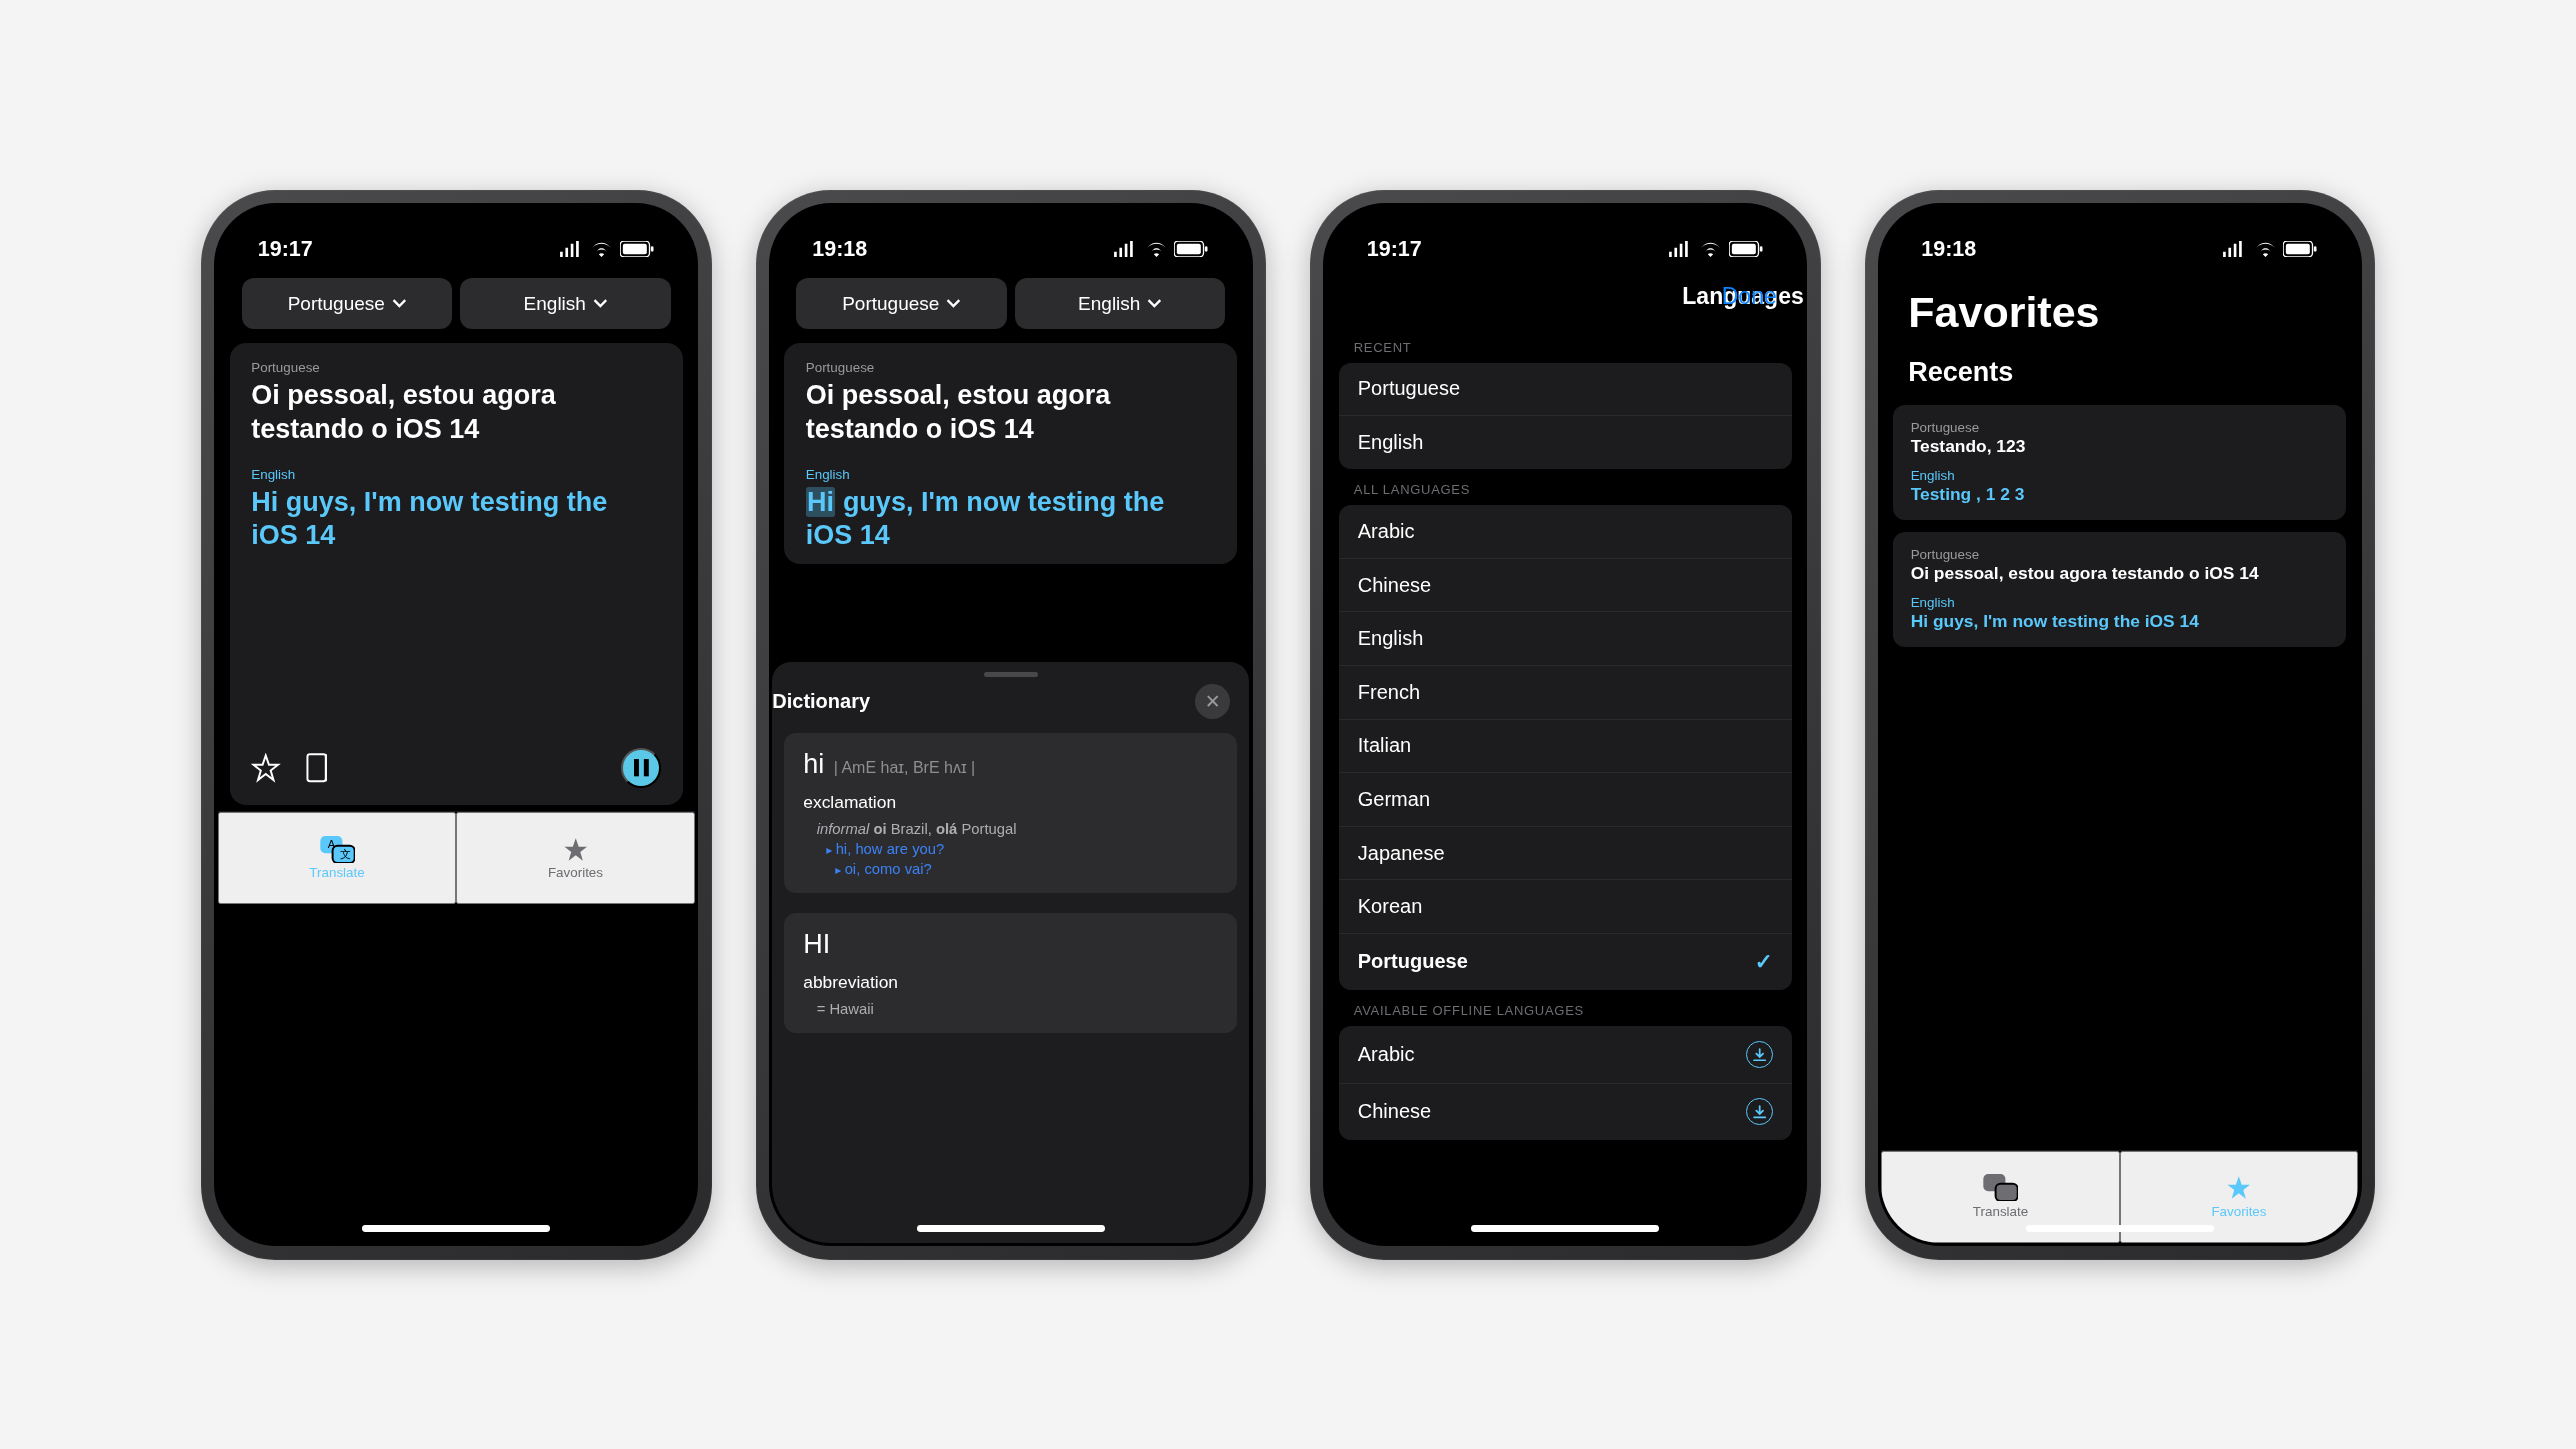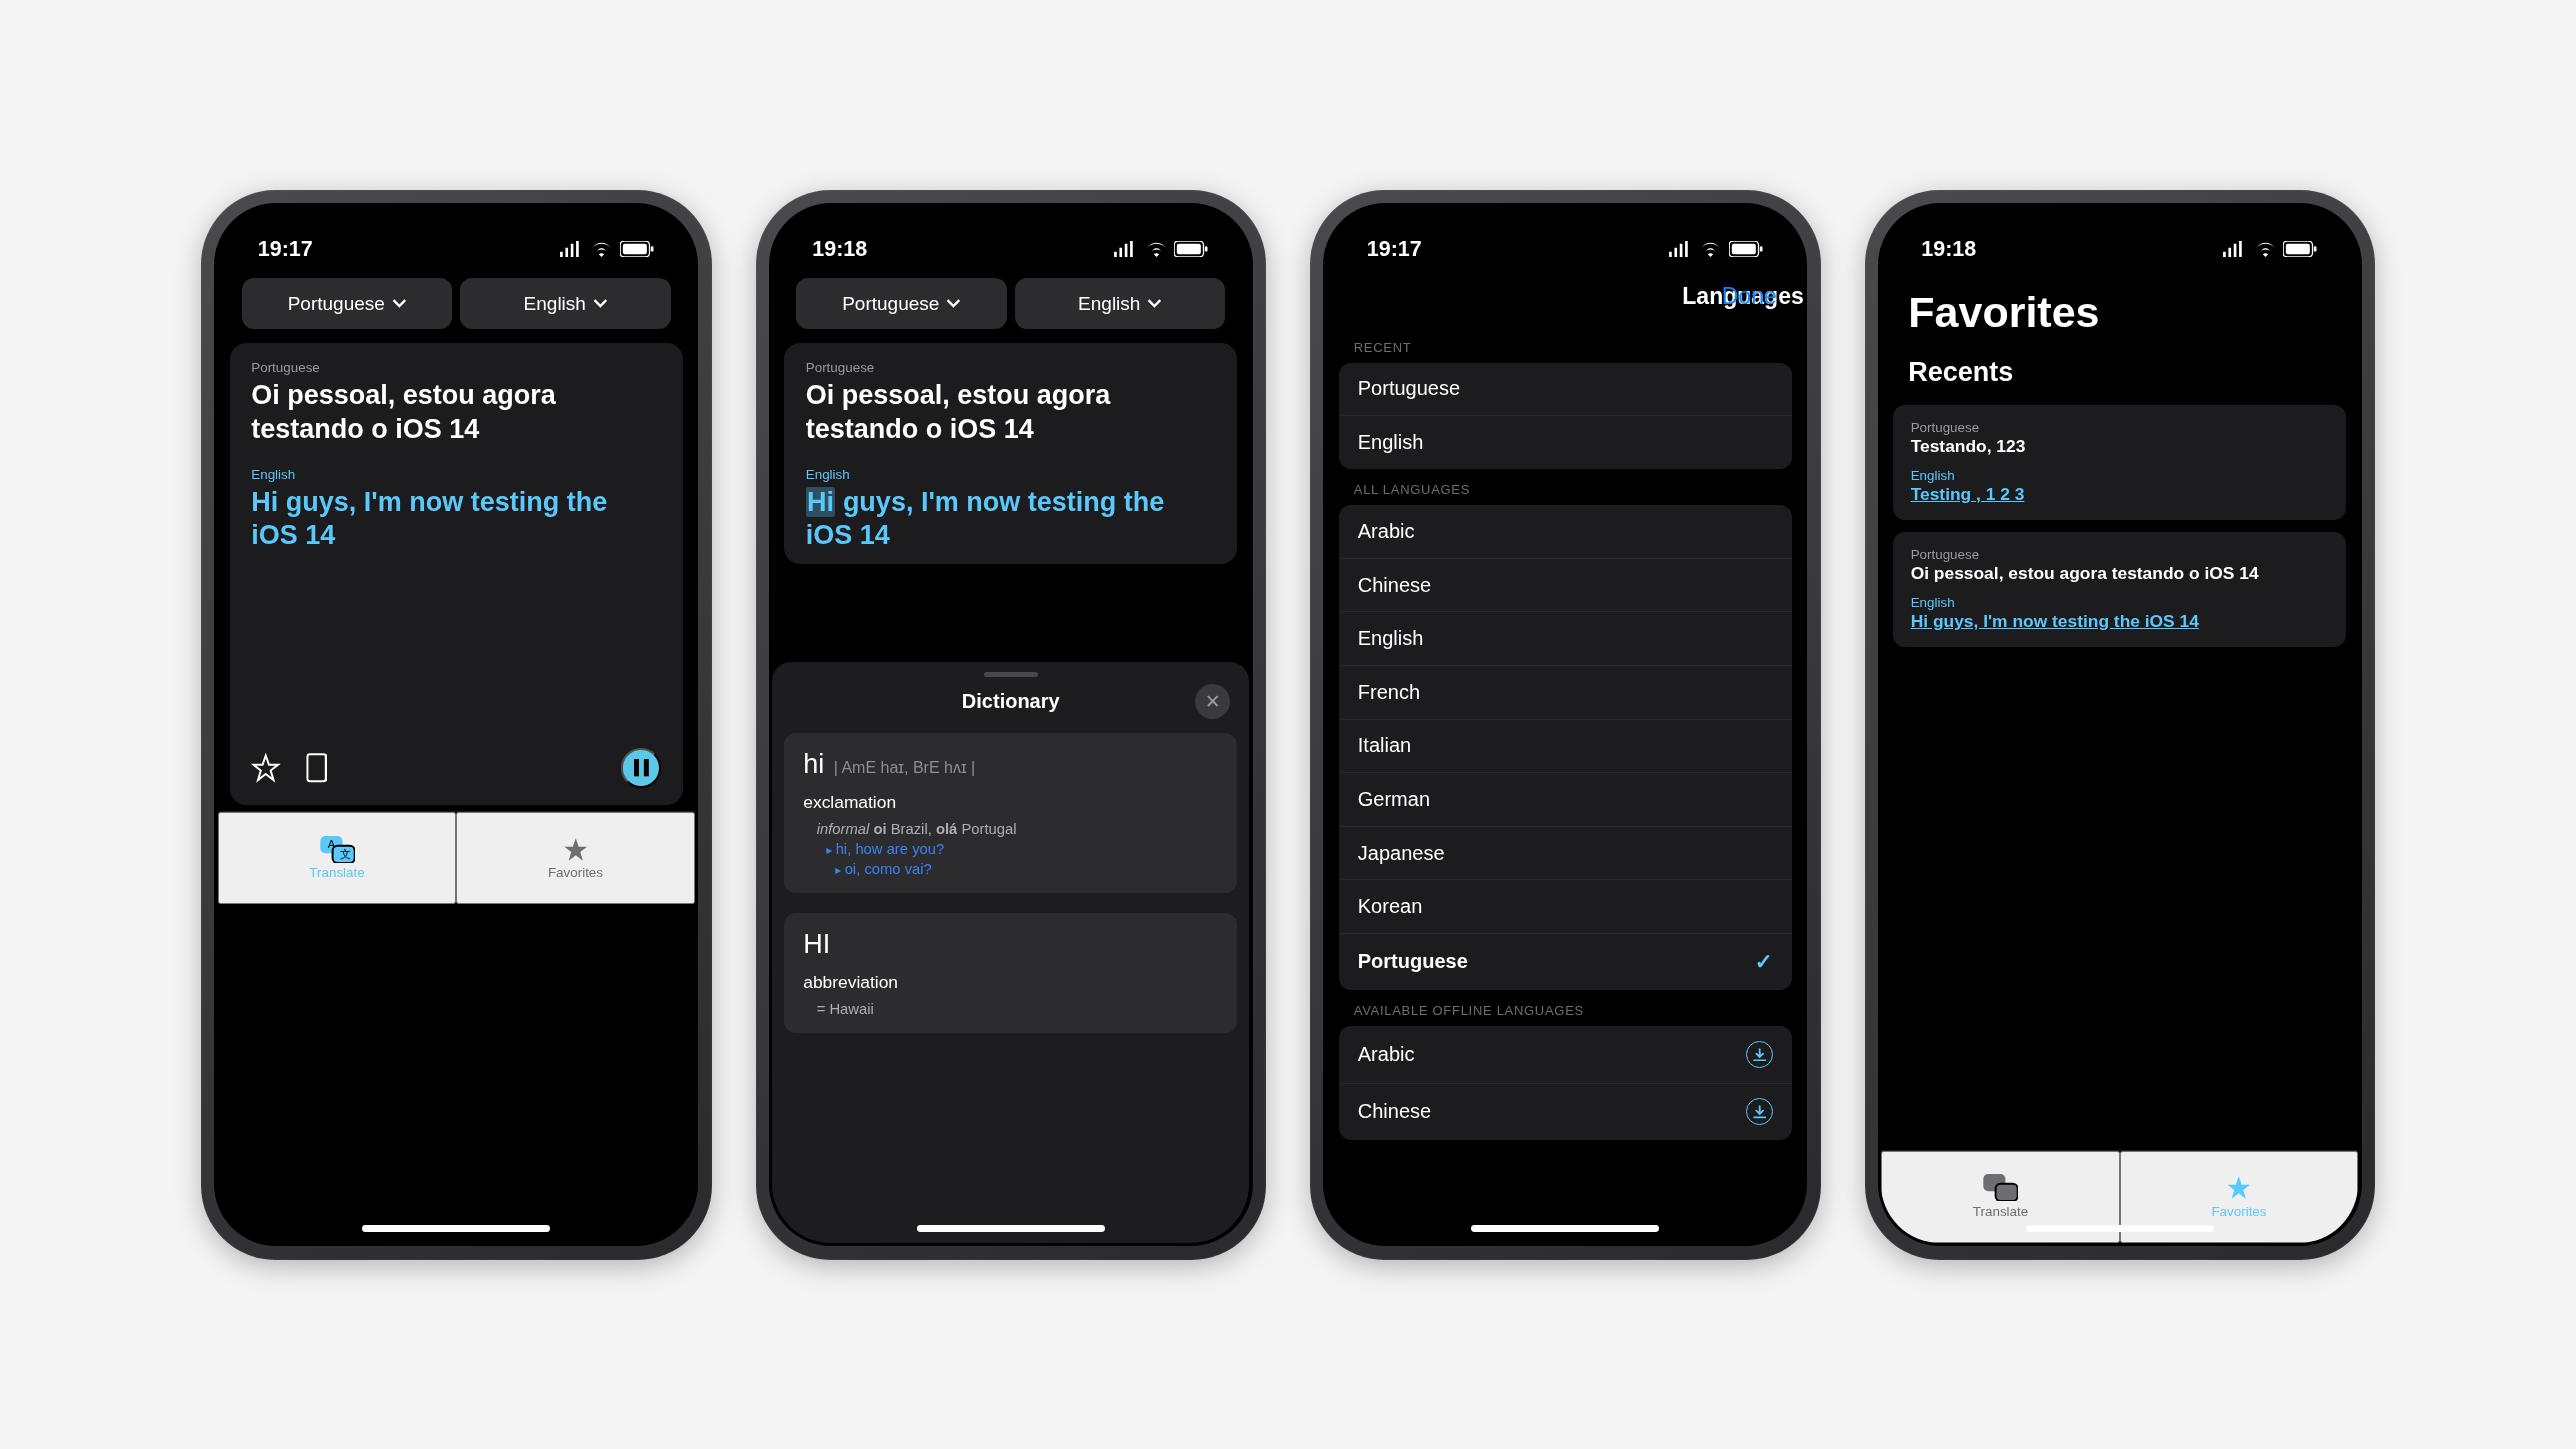--- a/index.html
+++ b/index.html
@@ -90,21 +90,21 @@
   .tab{flex:1;display:flex;flex-direction:column;align-items:center;justify-content:center;gap:2.7px;color:var(--text-dim);font-size:13.4px;}
   .tab.active{color:var(--accent);}
   .tab.active.translate{color:var(--accent);}
   
   .sheet{
     position:absolute;left:0;right:0;bottom:0;top:44%;
     background:#1d1d1f;border-radius:19px 19px 0 0;
     display:flex;flex-direction:column;
   }
   .sheet-handle{width:54px;height:5.4px;background:#48484a;border-radius:2.7px;margin:9.4px auto 4px;}
-  .sheet-title-row{display:flex;align-items:center;justify-content:center;position:relative;height:40px;}
+  .sheet-title-row{display:flex;align-items:center;justify-content:flex-start;position:relative;height:40px;}
   .sheet-title{font-size:20px;font-weight:600;color:#fff;}
   .sheet-close{position:absolute;right:19px;width:35px;height:35px;border-radius:50%;background:#3a3a3c;display:flex;align-items:center;justify-content:center;color:#9a9a9e;font-size:19px;border:none;}
   .dict-entry{margin:12px 12px 8px;background:#2c2c2e;border-radius:12px;padding:16px 19px;}
   .dict-word{font-size:27px;font-weight:400;color:#fff;display:flex;align-items:baseline;gap:9.4px;}
   .dict-pron{font-size:16px;color:#8e8e93;font-weight:400;}
   .dict-pos{font-size:17.4px;color:#fff;margin-top:12px;}
   .dict-def{font-size:14.8px;color:#aeaeb2;margin-top:8px;padding-left:13.4px;}
   .dict-def em{font-style:italic;}
   .dict-ex{font-size:14.8px;color:#3b82f6;margin-top:4px;padding-left:23px;}
   .dict-ex::before{content:"▸ ";font-size:12px;}
@@ -120,21 +120,21 @@
   .check{color:var(--accent);font-size:21.5px;}
   .dl-icon{width:27px;height:27px;border:1.3px solid var(--accent);border-radius:50%;display:flex;align-items:center;justify-content:center;color:var(--accent);}
   
   .fav-hdr{padding:21.5px 27px 5.4px;}
   .fav-title-big{font-size:43px;font-weight:800;}
   .fav-sub{font-size:27px;font-weight:700;margin-top:20px;}
   .fav-card{margin:12px 12px 8px;background:var(--card-bg);border-radius:12px;padding:14.8px 17.4px;}
   .fav-lbl{font-size:13.4px;color:var(--text-secondary);}
   .fav-text{font-size:17.4px;font-weight:700;color:#fff;margin-top:1.3px;margin-bottom:10.7px;}
   .fav-lbl.accent{color:var(--accent);}
-  .fav-text.accent{color:var(--accent);font-weight:600;margin-bottom:0;text-decoration:underline;}
+  .fav-text.accent{color:var(--accent);font-weight:600;margin-bottom:0;}
   .scroll{flex:1;overflow:hidden;}
   .flex-spacer{flex:1;}
 </style>
 </head>
 <body>
 
 <div class="phone">
   <div class="bezel">
       <div class="notch"></div>
     <div class="screen">

